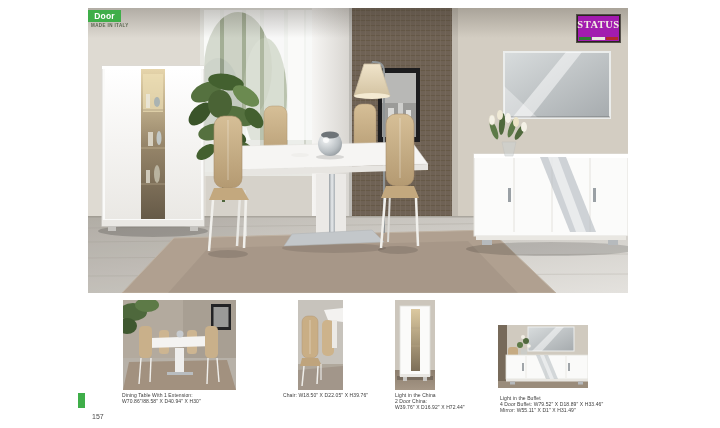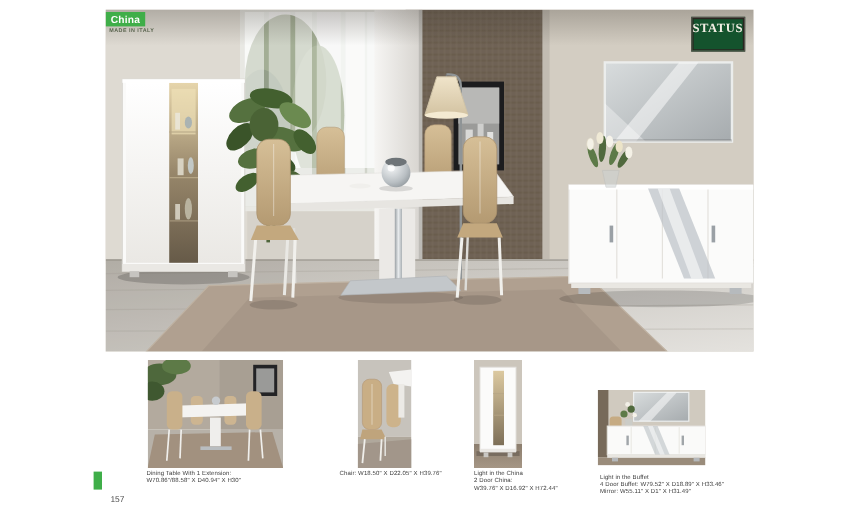--- a/index.html
+++ b/index.html
@@ -8,22 +8,22 @@
   .page { position:relative; width:720px; height:428px; background:#ffffff; overflow:hidden; }
 
   
   .photo { position:absolute; left:88px; top:8px; width:540px; height:285px; overflow:hidden; background:#d6d2ca; }
   .photo svg { display:block; }
 
   .lisa-label { position:absolute; left:0; top:2px; width:33px; height:12px; background:#3fae49;
                 color:#ffffff; font-size:8.5px; line-height:12px; text-align:center; font-weight:bold; letter-spacing:.2px; }
   .made-in { position:absolute; left:3px; top:15px; font-size:4.5px; color:#45523a; letter-spacing:.4px; font-weight:bold; opacity:.85; }
 
-  .status-logo { position:absolute; right:7px; top:6px; width:45px; height:29px; background:#14532d;
-                 border:1px solid #55504a; box-shadow:0 0 0 1px #2a2620 inset; display:flex; flex-direction:row; }
+  .status-logo { position:absolute; right:7px; top:6px; width:45px; height:29px; background:#a21caf;
+                 border:1px solid #55504a; box-shadow:0 0 0 1px #2a2620 inset; display:flex; flex-direction:column; }
   .status-word { flex:1; color:#f3efe4; font-family:"Liberation Serif", serif; font-size:10.5px; line-height:20px;
                  text-align:center; letter-spacing:.5px; font-weight:bold; }
   .status-stripe { height:5px; display:flex; gap:1px; padding:0 2px 2px 2px; }
   .status-stripe span { flex:1; }
   .stripe-green { background:#2e7d32; }
   .stripe-white { background:#e9e7e0; }
   .stripe-red   { background:#b3282d; }
 
   
   .thumb { position:absolute; overflow:hidden; }
@@ -277,21 +277,21 @@
         <ellipse cx="310" cy="242" rx="20" ry="4" fill="#000000" opacity="0.12"></ellipse>
         <line x1="302" y1="184" x2="300" y2="234" stroke="#dddcd8" stroke-width="2"></line>
         <rect x="298" y="106" width="28" height="72" rx="10" fill="url(#chairGrad)" stroke="#a98f6b" stroke-width="0.6"></rect>
         <line x1="312" y1="110" x2="312" y2="170" stroke="#ffffff" opacity="0.35"></line>
         <polygon points="298,178 326,178 331,190 293,190" fill="#c3a87e"></polygon>
         <line x1="297" y1="190" x2="293" y2="240" stroke="#f1f0ec" stroke-width="2.5"></line>
         <line x1="328" y1="190" x2="330" y2="238" stroke="#f1f0ec" stroke-width="2.5"></line>
       </g>
     </svg>
 
-    <div class="lisa-label">China</div>
+    <div class="lisa-label">Door</div>
     <div class="made-in">MADE IN ITALY</div>
 
     <div class="status-logo">
       <div class="status-word">STATUS</div>
       <div class="status-stripe">
         <span class="stripe-green"></span>
         <span class="stripe-white"></span>
         <span class="stripe-red"></span>
       </div>
     </div>

